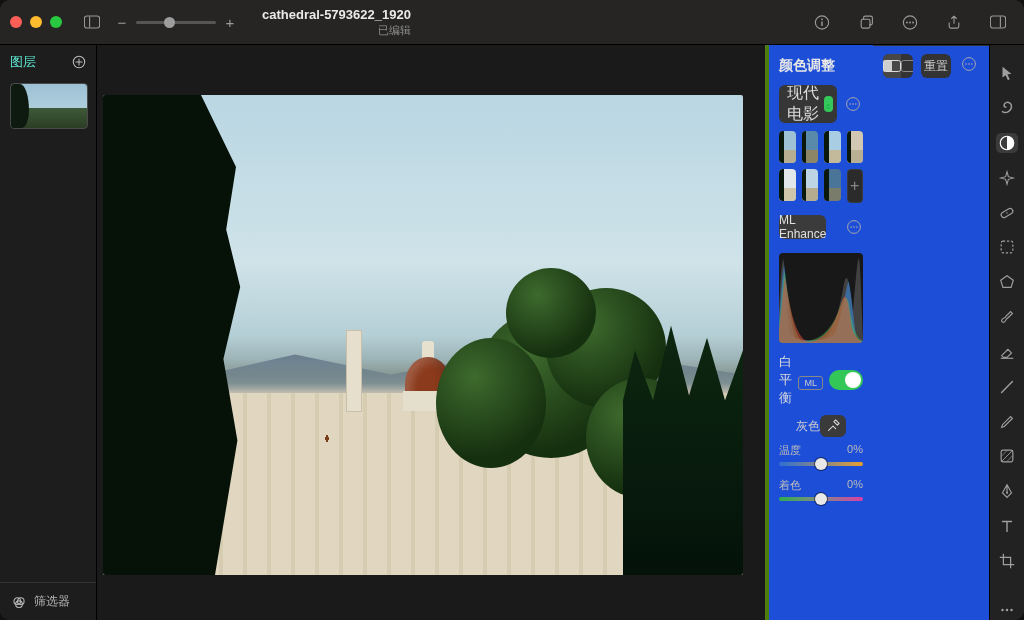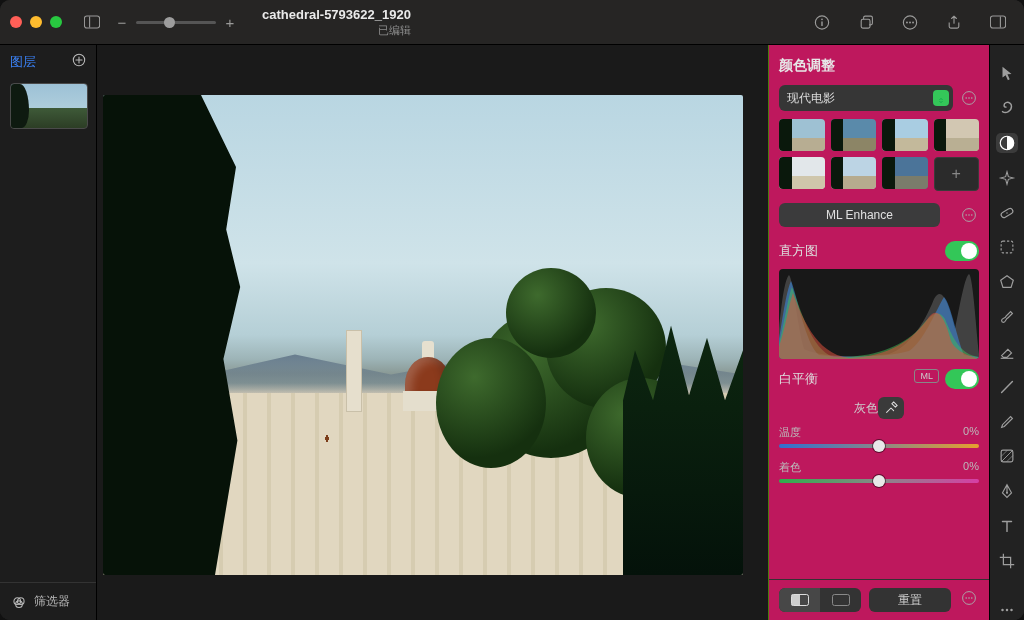--- a/index.html
+++ b/index.html
@@ -15,21 +15,21 @@
   .zoom-group{display:flex;align-items:center;gap:6px;margin-left:6px;}
   .zoom-track{width:80px;height:3px;background:#555;border-radius:2px;position:relative;}
   .zoom-thumb{position:absolute;top:-4px;width:11px;height:11px;border-radius:50%;background:#9d9d9d;}
   .title-block{margin-left:24px;display:flex;flex-direction:column;line-height:1.15;align-items:flex-end;}
   .title-main{font-size:13px;font-weight:600;color:#eaeaea;}
   .title-sub{font-size:11px;color:#8d8d8d;margin-top:1px;}
   .tb-right{margin-left:auto;display:flex;gap:12px;align-items:center;}
   .body{flex:1;display:flex;min-height:0;}
   
   .layers{width:96px;background:#1d1d1d;border-right:1px solid #000;display:flex;flex-direction:column;}
-  .layers-head{display:flex;align-items:flex-start;justify-content:space-between;padding:8px 10px;color:#3b82f6;font-size:13px;}
+  .layers-head{display:flex;align-items:center;justify-content:space-between;padding:8px 10px;color:#5eead4;font-size:13px;}
   .layer-thumb{margin:4px 10px;width:76px;height:44px;border-radius:4px;border:1px solid #4a4a4a;overflow:hidden;position:relative;background:linear-gradient(to bottom,#9dc1d6 0%,#aecedc 55%,#3e5a38 55%,#2c3d25 100%);}
   .thumb-tree{position:absolute;left:0;top:0;width:18px;height:100%;background:#0e1a10;border-radius:0 50% 40% 0/0 60% 40% 0;}
   .layers-foot{margin-top:auto;padding:10px 12px;display:flex;align-items:center;gap:8px;color:#b8b8b8;border-top:1px solid #333;}
   
   .canvas-wrap{flex:1;background:#1a1a1a;position:relative;overflow:hidden;display:flex;align-items:flex-start;}
   .canvas{margin:6px;margin-top:50px;width:640px;height:480px;position:relative;border-radius:2px;overflow:hidden;background:linear-gradient(to bottom,#b9d6e2 0%,#cfe3e9 35%,#b5cfd6 50%,#9db4b7 55%,#8a9a96 58%,#8c9c98 60%,#ccc6b4 62%,#d6d0be 90%,#c8c0ac 100%);}
   
   .mtn{position:absolute;left:0;right:0;top:53%;height:50px;background:linear-gradient(to bottom,rgba(90,110,130,0.9),rgba(120,140,150,0));clip-path:polygon(0 40%,8% 20%,18% 45%,30% 10%,45% 50%,60% 15%,75% 55%,90% 30%,100% 50%,100% 100%,0 100%);}  
   
   .city{position:absolute;left:0;right:0;top:62%;bottom:0;background:
@@ -52,25 +52,25 @@
   .dome .drum{position:absolute;left:18px;top:56px;width:50px;height:20px;background:#e4decd;}
   .belltower{position:absolute;left:38%;top:49%;width:14px;height:80px;background:#e6dfcd;border:1px solid #c9c0a9;}
   
   .cypress-left{position:absolute;left:0;top:0;width:140px;height:100%;background:#061208;clip-path:polygon(0 0,70% 0,95% 15%,88% 28%,98% 40%,86% 55%,96% 72%,80% 100%,0 100%);}  
   
   .tree-mid{position:absolute;left:52%;top:36%;width:230px;height:230px;}
   .bush{position:absolute;border-radius:50%;background:radial-gradient(circle at 35% 30%,#3e6a2d,#15300f 70%);}
   
   .trees-right{position:absolute;right:0;top:48%;width:120px;height:52%;background:linear-gradient(180deg,#0d2710,#04120a);clip-path:polygon(0 30%,10% 10%,25% 30%,40% 0,55% 28%,70% 5%,85% 30%,100% 10%,100% 100%,0 100%);}  
   
-  .inspector{width:220px;background:#be185d;border-left:1px solid #4d7c0f;display:flex;flex-direction:column;overflow:hidden;}
+  .inspector{width:220px;background:#1d4ed8;border-left:4px solid #4d7c0f;display:flex;flex-direction:row;overflow:hidden;}
   .insp-scroll{flex:1;overflow-y:auto;padding:8px 10px 4px 10px;}
   .insp-title{font-size:14px;font-weight:600;color:#e6e6e6;margin:4px 0 10px 0;}
   .preset-row{display:flex;align-items:center;gap:6px;margin-bottom:8px;}
-  .preset-select{flex:1;background:#363636;border-radius:6px;height:26px;display:flex;align-items:center;padding:0 4px 0 8px;font-size:12px;color:#ddd;}
+  .preset-select{flex:1;background:#363636;border-radius:6px;height:38px;display:flex;align-items:center;padding:0 4px 0 8px;font-size:16px;color:#ddd;}
   .preset-chevwrap{width:16px;height:16px;background:#34c759;border-radius:4px;display:flex;flex-direction:column;align-items:center;justify-content:center;margin-left:auto;}
   .preset-chevwrap svg{width:8px;height:5px;}
   .dots{width:20px;height:20px;border-radius:10px;display:flex;align-items:center;justify-content:center;color:#aaa;}
   .thumb-grid{display:grid;grid-template-columns:repeat(4,1fr);gap:6px;margin-bottom:12px;}
   .tgrid-item{height:32px;border-radius:4px;position:relative;overflow:hidden;}
   .tgrid-item.add{background:#2b2b2b;display:flex;align-items:center;justify-content:center;color:#888;border:1px solid #3a3a3a;font-size:16px;}
   .mini{position:absolute;inset:0;}
   .mini .ms{position:absolute;inset:0;}
   .mini .ml{position:absolute;left:0;top:0;width:28%;height:100%;background:#0a180c;}
   .mini .mb{position:absolute;left:0;right:0;bottom:0;height:42%;}
@@ -315,38 +315,32 @@
           <div class="dots">
             <svg viewBox="0 0 20 20" width="16" height="16">
                 <circle cx="10" cy="10" r="8" fill="none" stroke="currentColor" stroke-width="1.2"></circle>
                 <circle cx="6.5" cy="10" r="1" fill="currentColor"></circle>
                 <circle cx="10" cy="10" r="1" fill="currentColor"></circle>
                 <circle cx="13.5" cy="10" r="1" fill="currentColor"></circle>
               </svg>
           </div>
         </div>
 
-        <div class="section-head">
-          <span>直方图</span>
-          <div class="toggle on">
-              <div class="knob"></div>
-            </div>
-        </div>
         <div class="histo">
           <svg viewBox="0 0 200 90" width="100%" height="100%" preserveAspectRatio="none">
             <path d="M0,90 L0,60 C3,30 6,10 10,6 C14,10 18,55 25,80 C40,88 80,89 110,85 C130,78 145,55 155,30 C162,18 168,28 176,60 C182,30 186,8 190,5 C194,8 197,60 200,85 L200,90 Z" fill="rgba(255,255,255,0.18)"></path>
             <path d="M0,90 L0,70 C4,45 8,20 12,12 C18,25 26,75 40,86 C70,89 110,88 130,82 C145,72 155,45 165,28 C172,35 178,70 185,86 L200,88 L200,90 Z" fill="rgba(60,140,230,0.55)"></path>
             <path d="M0,90 L0,75 C5,55 9,28 13,18 C20,35 32,82 55,88 C90,89 120,80 140,60 C150,48 158,38 166,50 C174,70 182,86 200,88 L200,90 Z" fill="rgba(70,190,90,0.5)"></path>
             <path d="M0,90 L0,78 C6,60 10,35 14,24 C22,45 36,85 70,89 C110,88 135,70 150,48 C158,38 165,45 172,72 C178,86 200,89 200,90 Z" fill="rgba(220,80,60,0.55)"></path>
           </svg>
         </div>
 
         <div class="section-head">
           <span>白平衡</span>
-          <div style="display:flex;align-items:flex-start;">
+          <div style="display:flex;align-items:flex-end;">
             <span class="ml-pill">ML</span>
             <div class="toggle on">
                 <div class="knob"></div>
               </div>
           </div>
         </div>
 
         <div class="row">
           <span style="color:#ccc;font-size:12px;">灰色</span>
           <div class="eyedrop">

